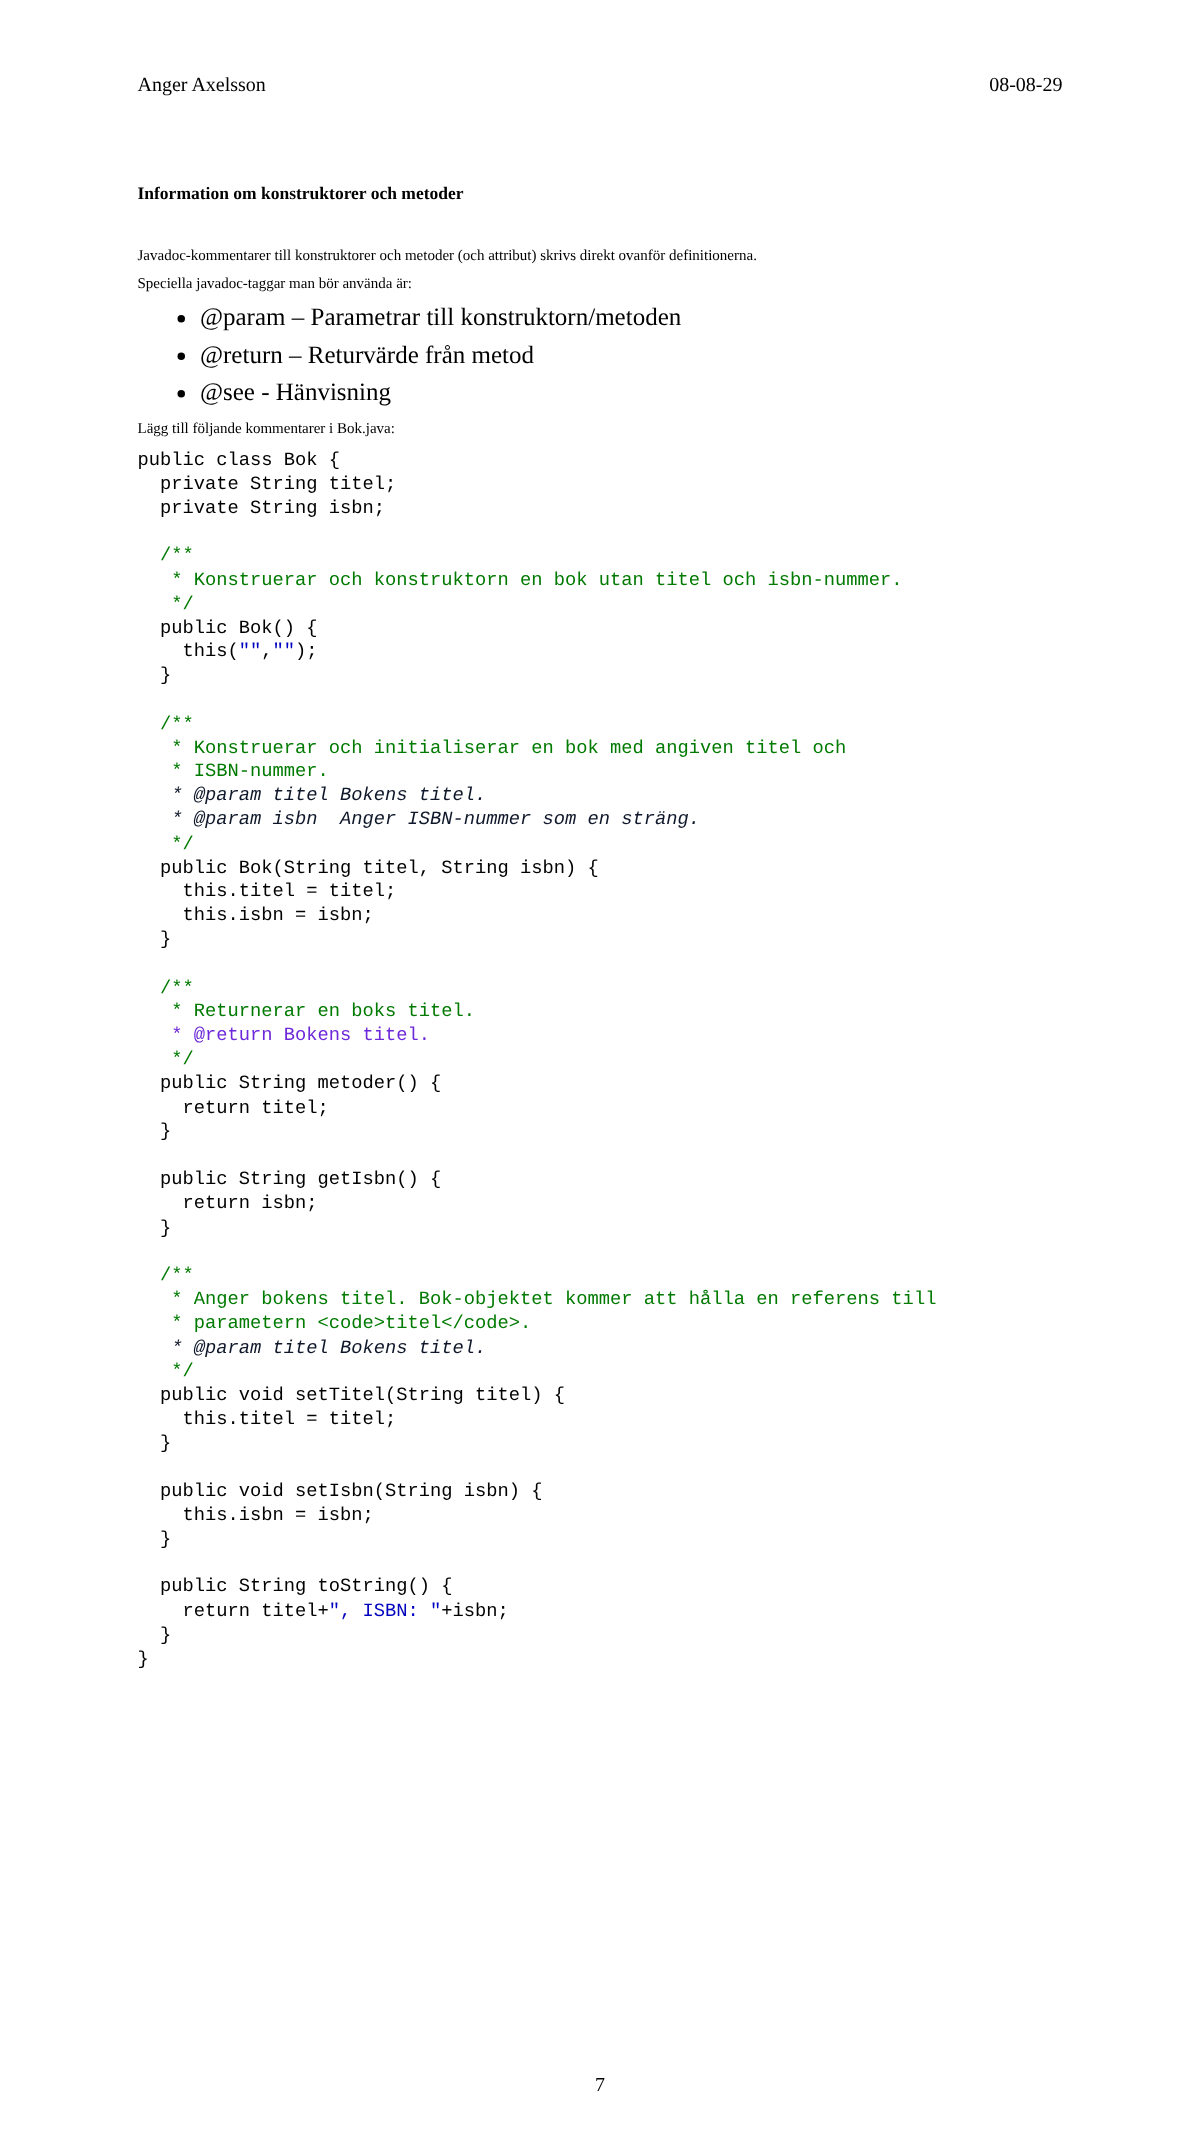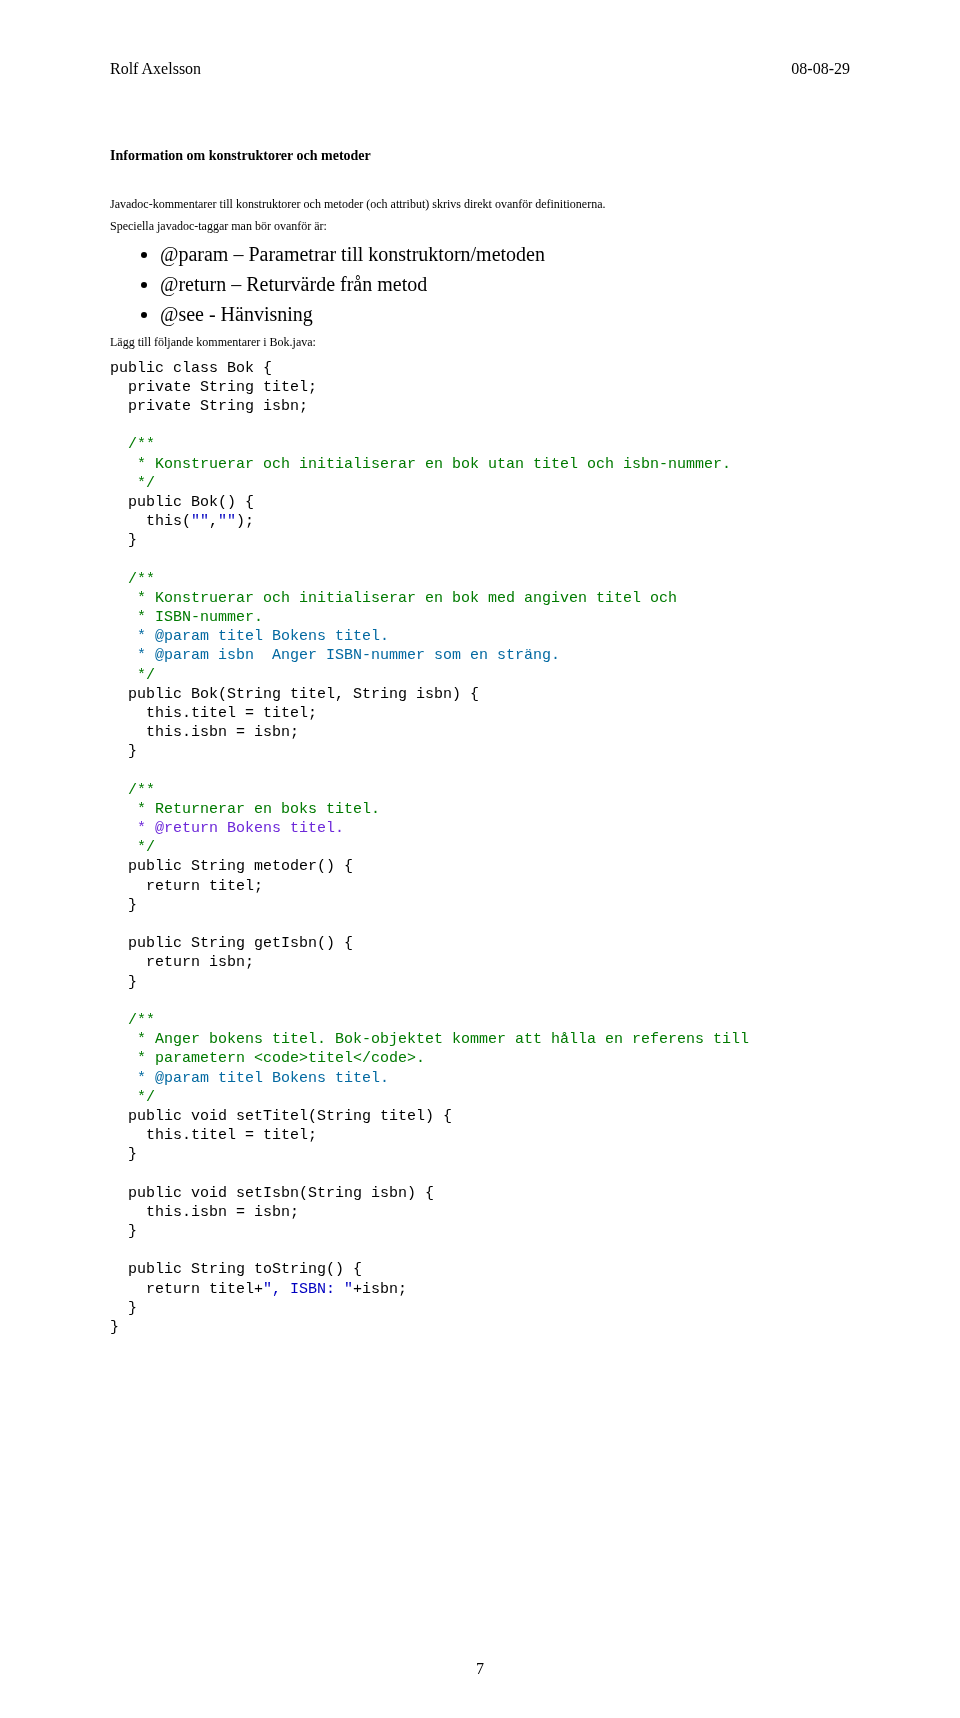--- a/index.html
+++ b/index.html
@@ -46,59 +46,59 @@
   .code-block {
     font-family: "Courier New", Courier, monospace;
     font-size: 15px;
     line-height: 1.28;
     white-space: pre;
     margin-top: 8px;
     color: #000;
   }
   .c-green   { color: #007a00; }
   .c-blue    { color: #0000c0; }
-  .c-maroon  { color: #0369a1; }
+  .c-maroon  { color: #0f172a; font-style: italic; }
   .c-teal    { color: #6d28d9; }
   .page-num {
     position: absolute;
     bottom: 40px;
     left: 50%;
     transform: translateX(-50%);
     font-size: 16px;
   }
 </style>
 </head>
 <body>
 
 <div class="page">
 
   <div class="header-row">
-    <span>Rolf Axelsson</span>
+    <span>Anger Axelsson</span>
     <span>08-08-29</span>
   </div>
 
   <div class="section-title">Information om konstruktorer och metoder</div>
 
   <div class="para">Javadoc-kommentarer till konstruktorer och metoder (och attribut) skrivs direkt ovanför definitionerna.</div>
-  <div class="para">Speciella javadoc-taggar man bör ovanför är:</div>
+  <div class="para">Speciella javadoc-taggar man bör använda är:</div>
 
   <ul class="bullets">
     <li>@param – Parametrar till konstruktorn/metoden</li>
     <li>@return – Returvärde från metod</li>
     <li>@see - Hänvisning</li>
   </ul>
 
   <div class="para">Lägg till följande kommentarer i Bok.java:</div>
 
   <div class="code-block"><span>public class Bok {</span>
 <span>  private String titel;</span>
 <span>  private String isbn;</span>
 
 <span class="c-green">  /**</span>
-<span class="c-green">   * Konstruerar och initialiserar en bok utan titel och isbn-nummer.</span>
+<span class="c-green">   * Konstruerar och konstruktorn en bok utan titel och isbn-nummer.</span>
 <span class="c-green">   */</span>
 <span>  public Bok() {</span>
 <span><span>    this(</span><span class="c-blue">""</span><span>,</span><span class="c-blue">""</span><span>);</span></span>
 <span>  }</span>
 
 <span class="c-green">  /**</span>
 <span class="c-green">   * Konstruerar och initialiserar en bok med angiven titel och </span>
 <span class="c-green">   * ISBN-nummer.</span>
 <span class="c-maroon">   * @param titel Bokens titel.</span>
 <span class="c-maroon">   * @param isbn  Anger ISBN-nummer som en sträng.</span>

